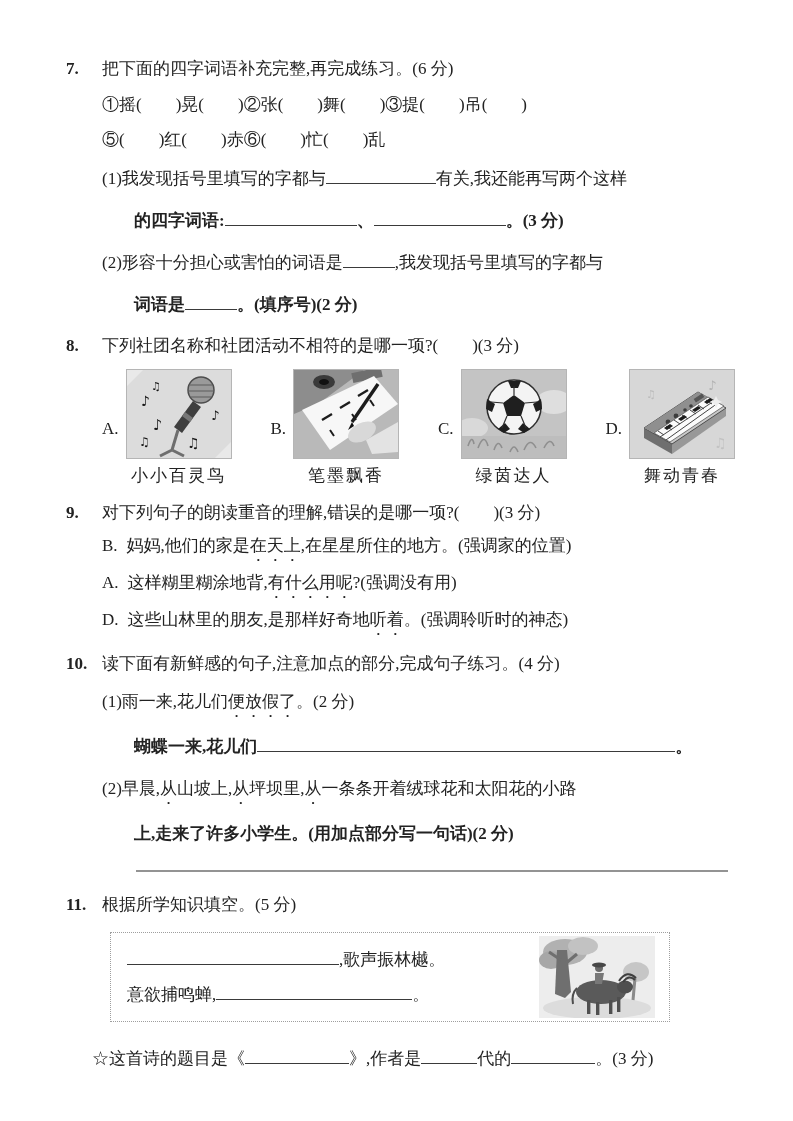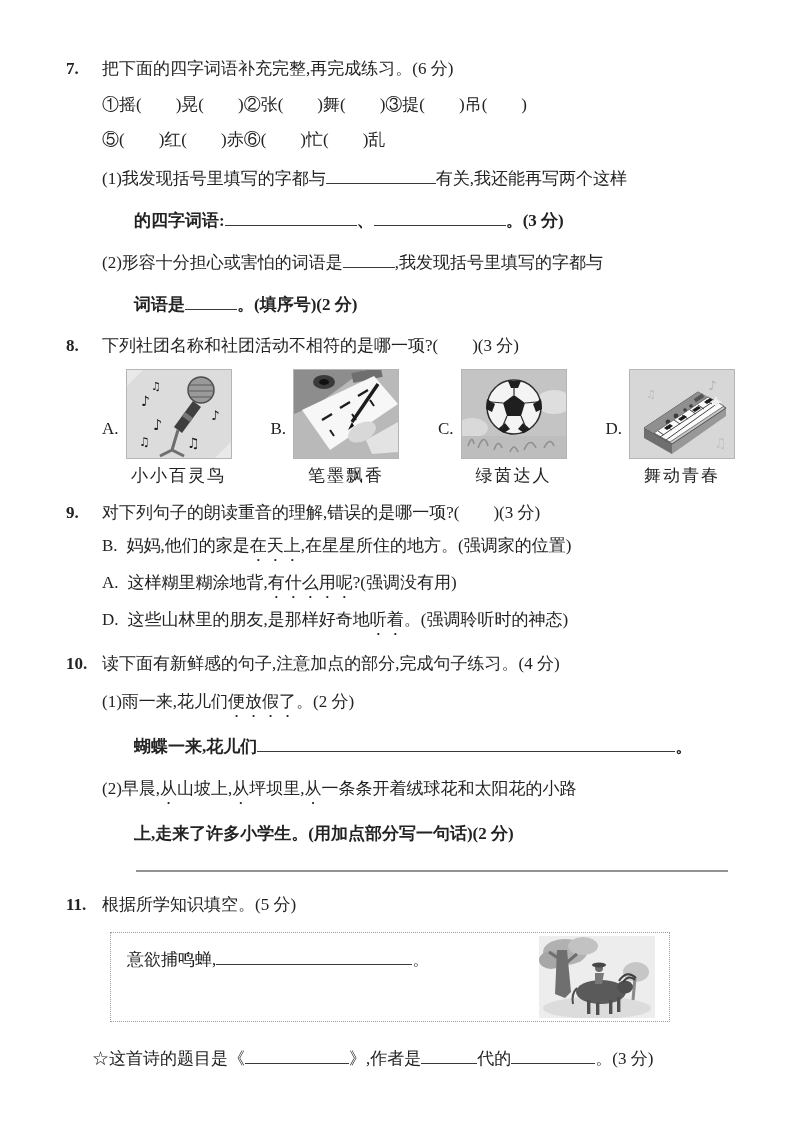--- a/index.html
+++ b/index.html
@@ -220,20 +220,21 @@
   <div class="answer-rule"></div>
 
   <div class="q" style="margin-top:20px;">
     <span class="qnum">11.</span>
     <div class="qbody">
       <div class="qtitle">根据所学知识填空。(5 分)</div>
     </div>
   </div>
 
   <div class="poem-box">
+    <div class="poem-line"><span class="bl w215"></span><span>,歌声振林樾。</span></div>
     <div class="poem-line"><span>意欲捕鸣蝉,</span><span class="bl w200"></span><span>。</span></div>
     <div class="poem-art">
       <svg viewBox="0 0 116 82" width="116" height="82">
         <rect width="116" height="82" fill="#ededed"></rect>
         <ellipse cx="58" cy="72" rx="54" ry="11" fill="#dcdcdc"></ellipse>
         <ellipse cx="26" cy="16" rx="22" ry="13" fill="#b1b1b1"></ellipse>
         <ellipse cx="44" cy="10" rx="15" ry="9" fill="#c2c2c2"></ellipse>
         <ellipse cx="12" cy="24" rx="12" ry="9" fill="#a7a7a7"></ellipse>
         <polygon points="18,14 28,14 32,56 26,62 16,58" fill="#6f6f6f"></polygon>
         <path d="M22,24 L10,16 M26,28 L38,18" stroke="#6f6f6f" stroke-width="3" fill="none"></path>

